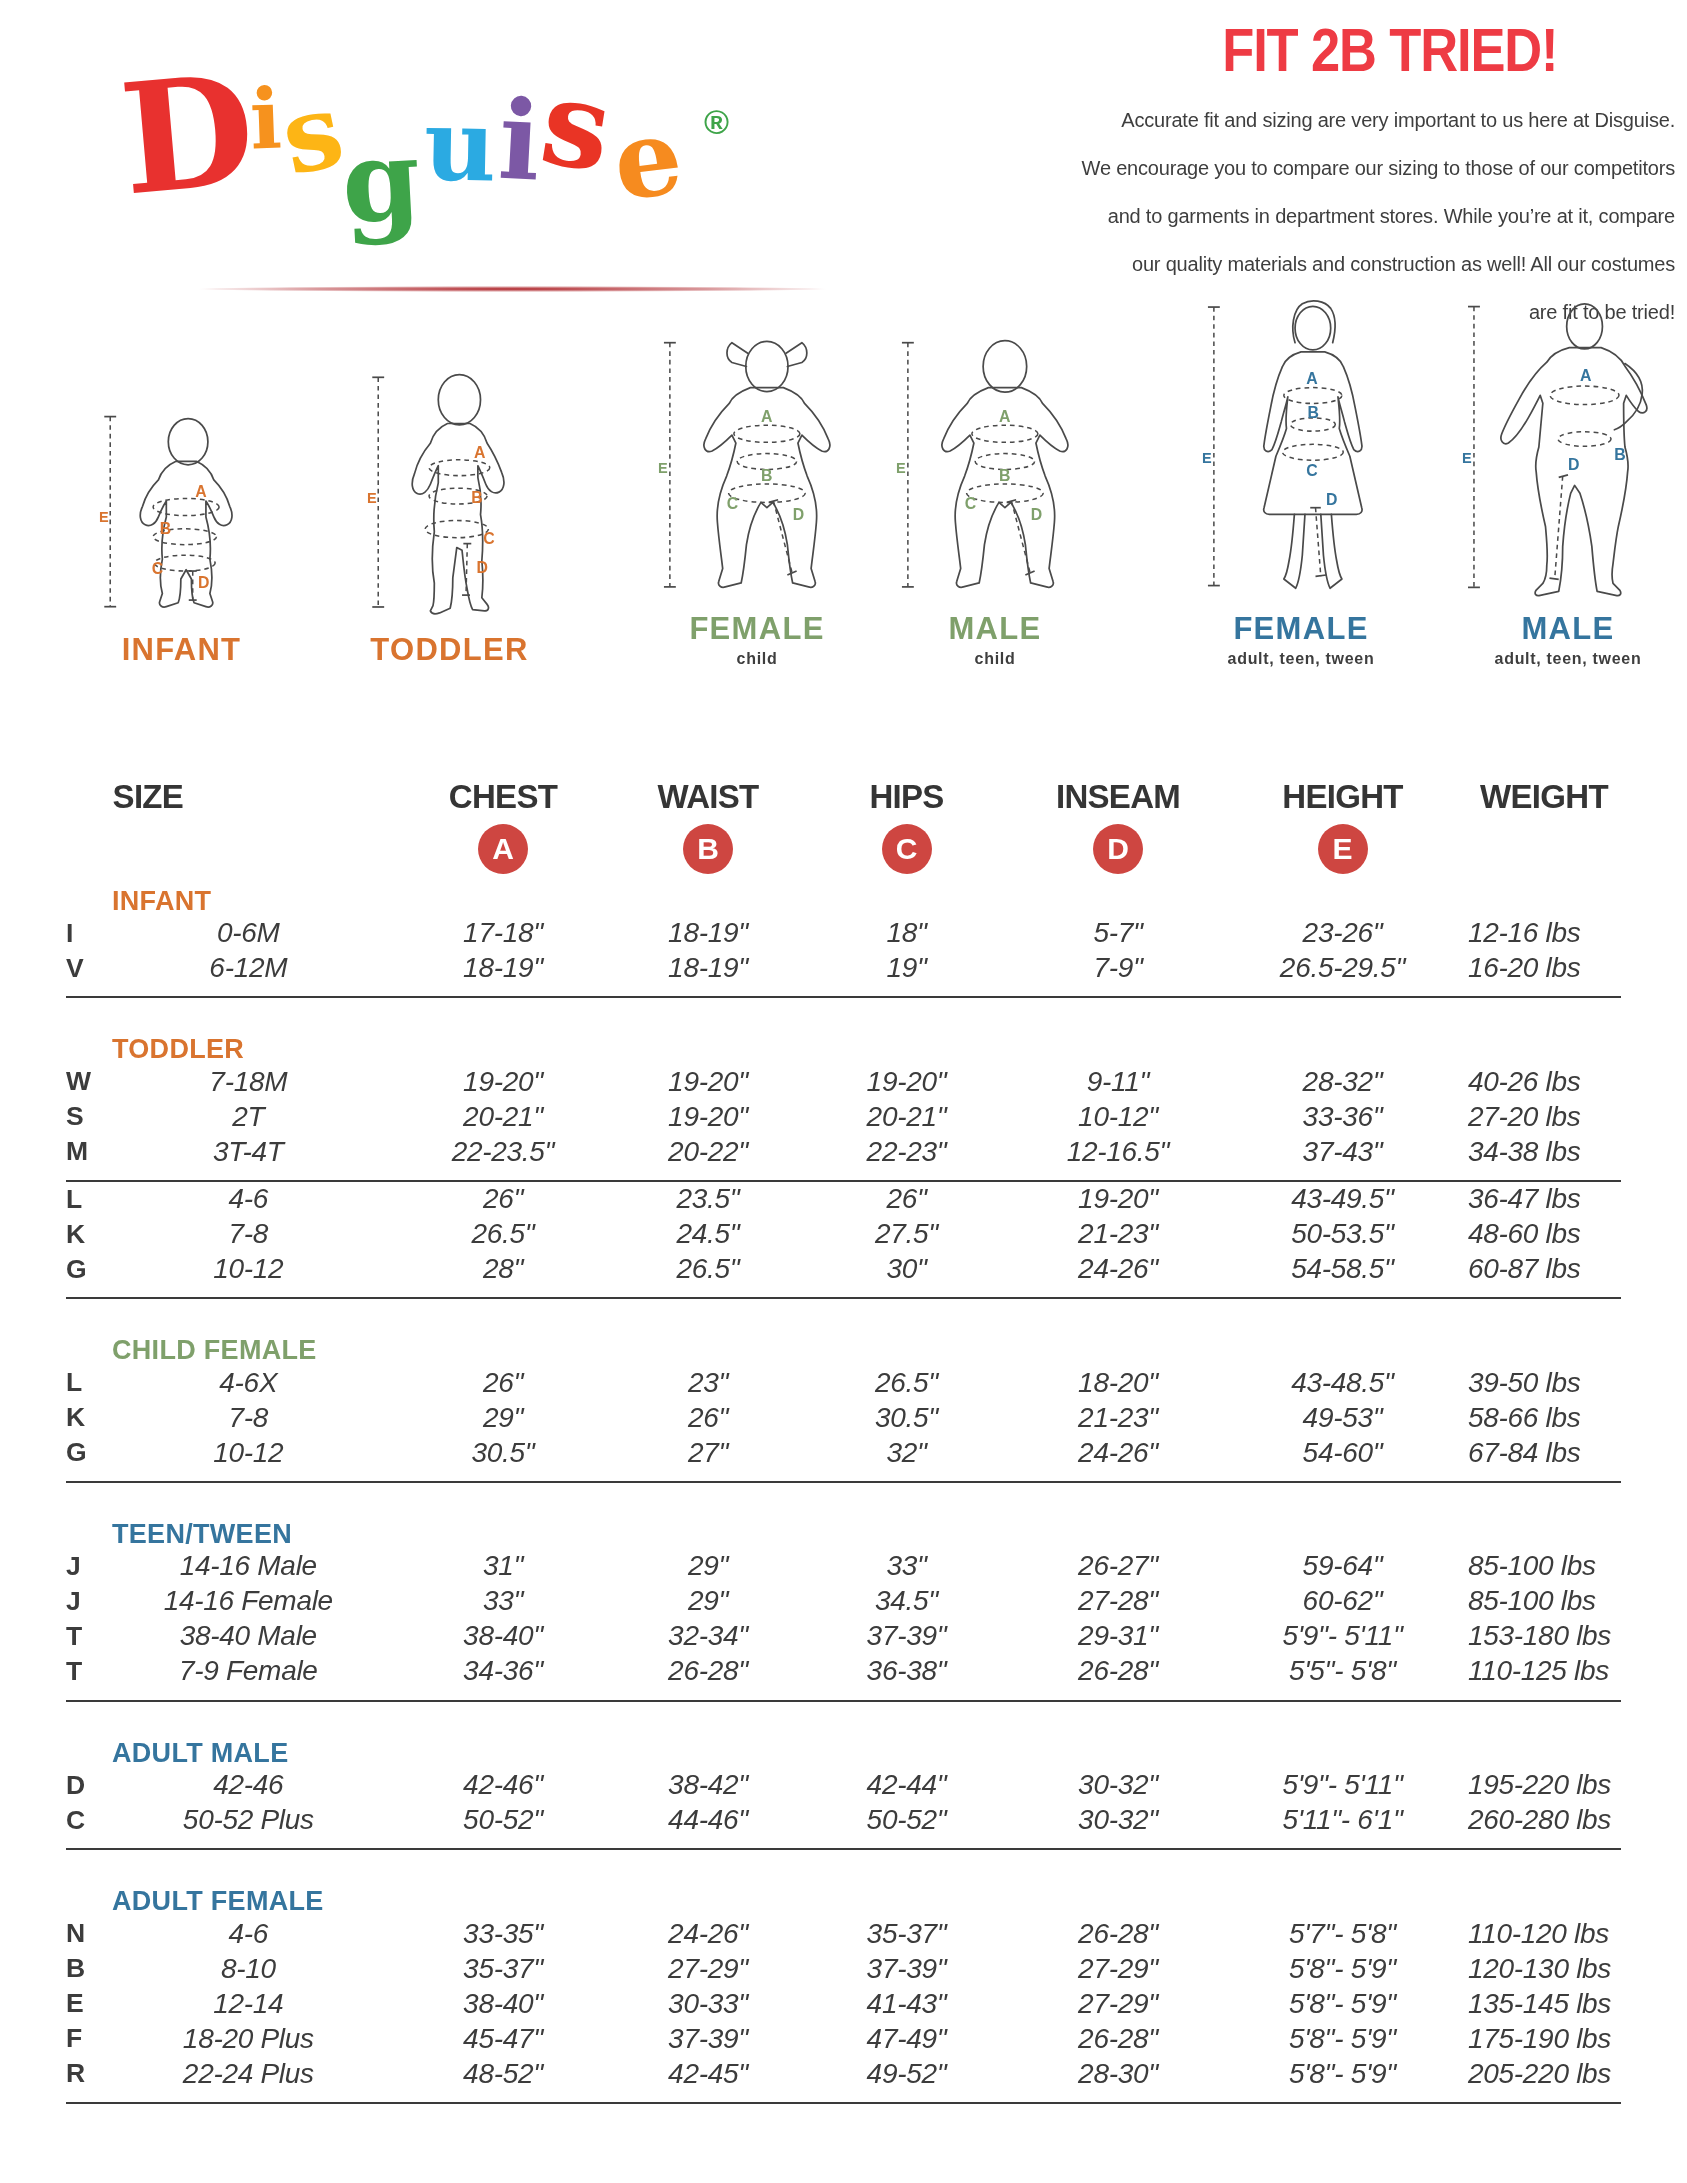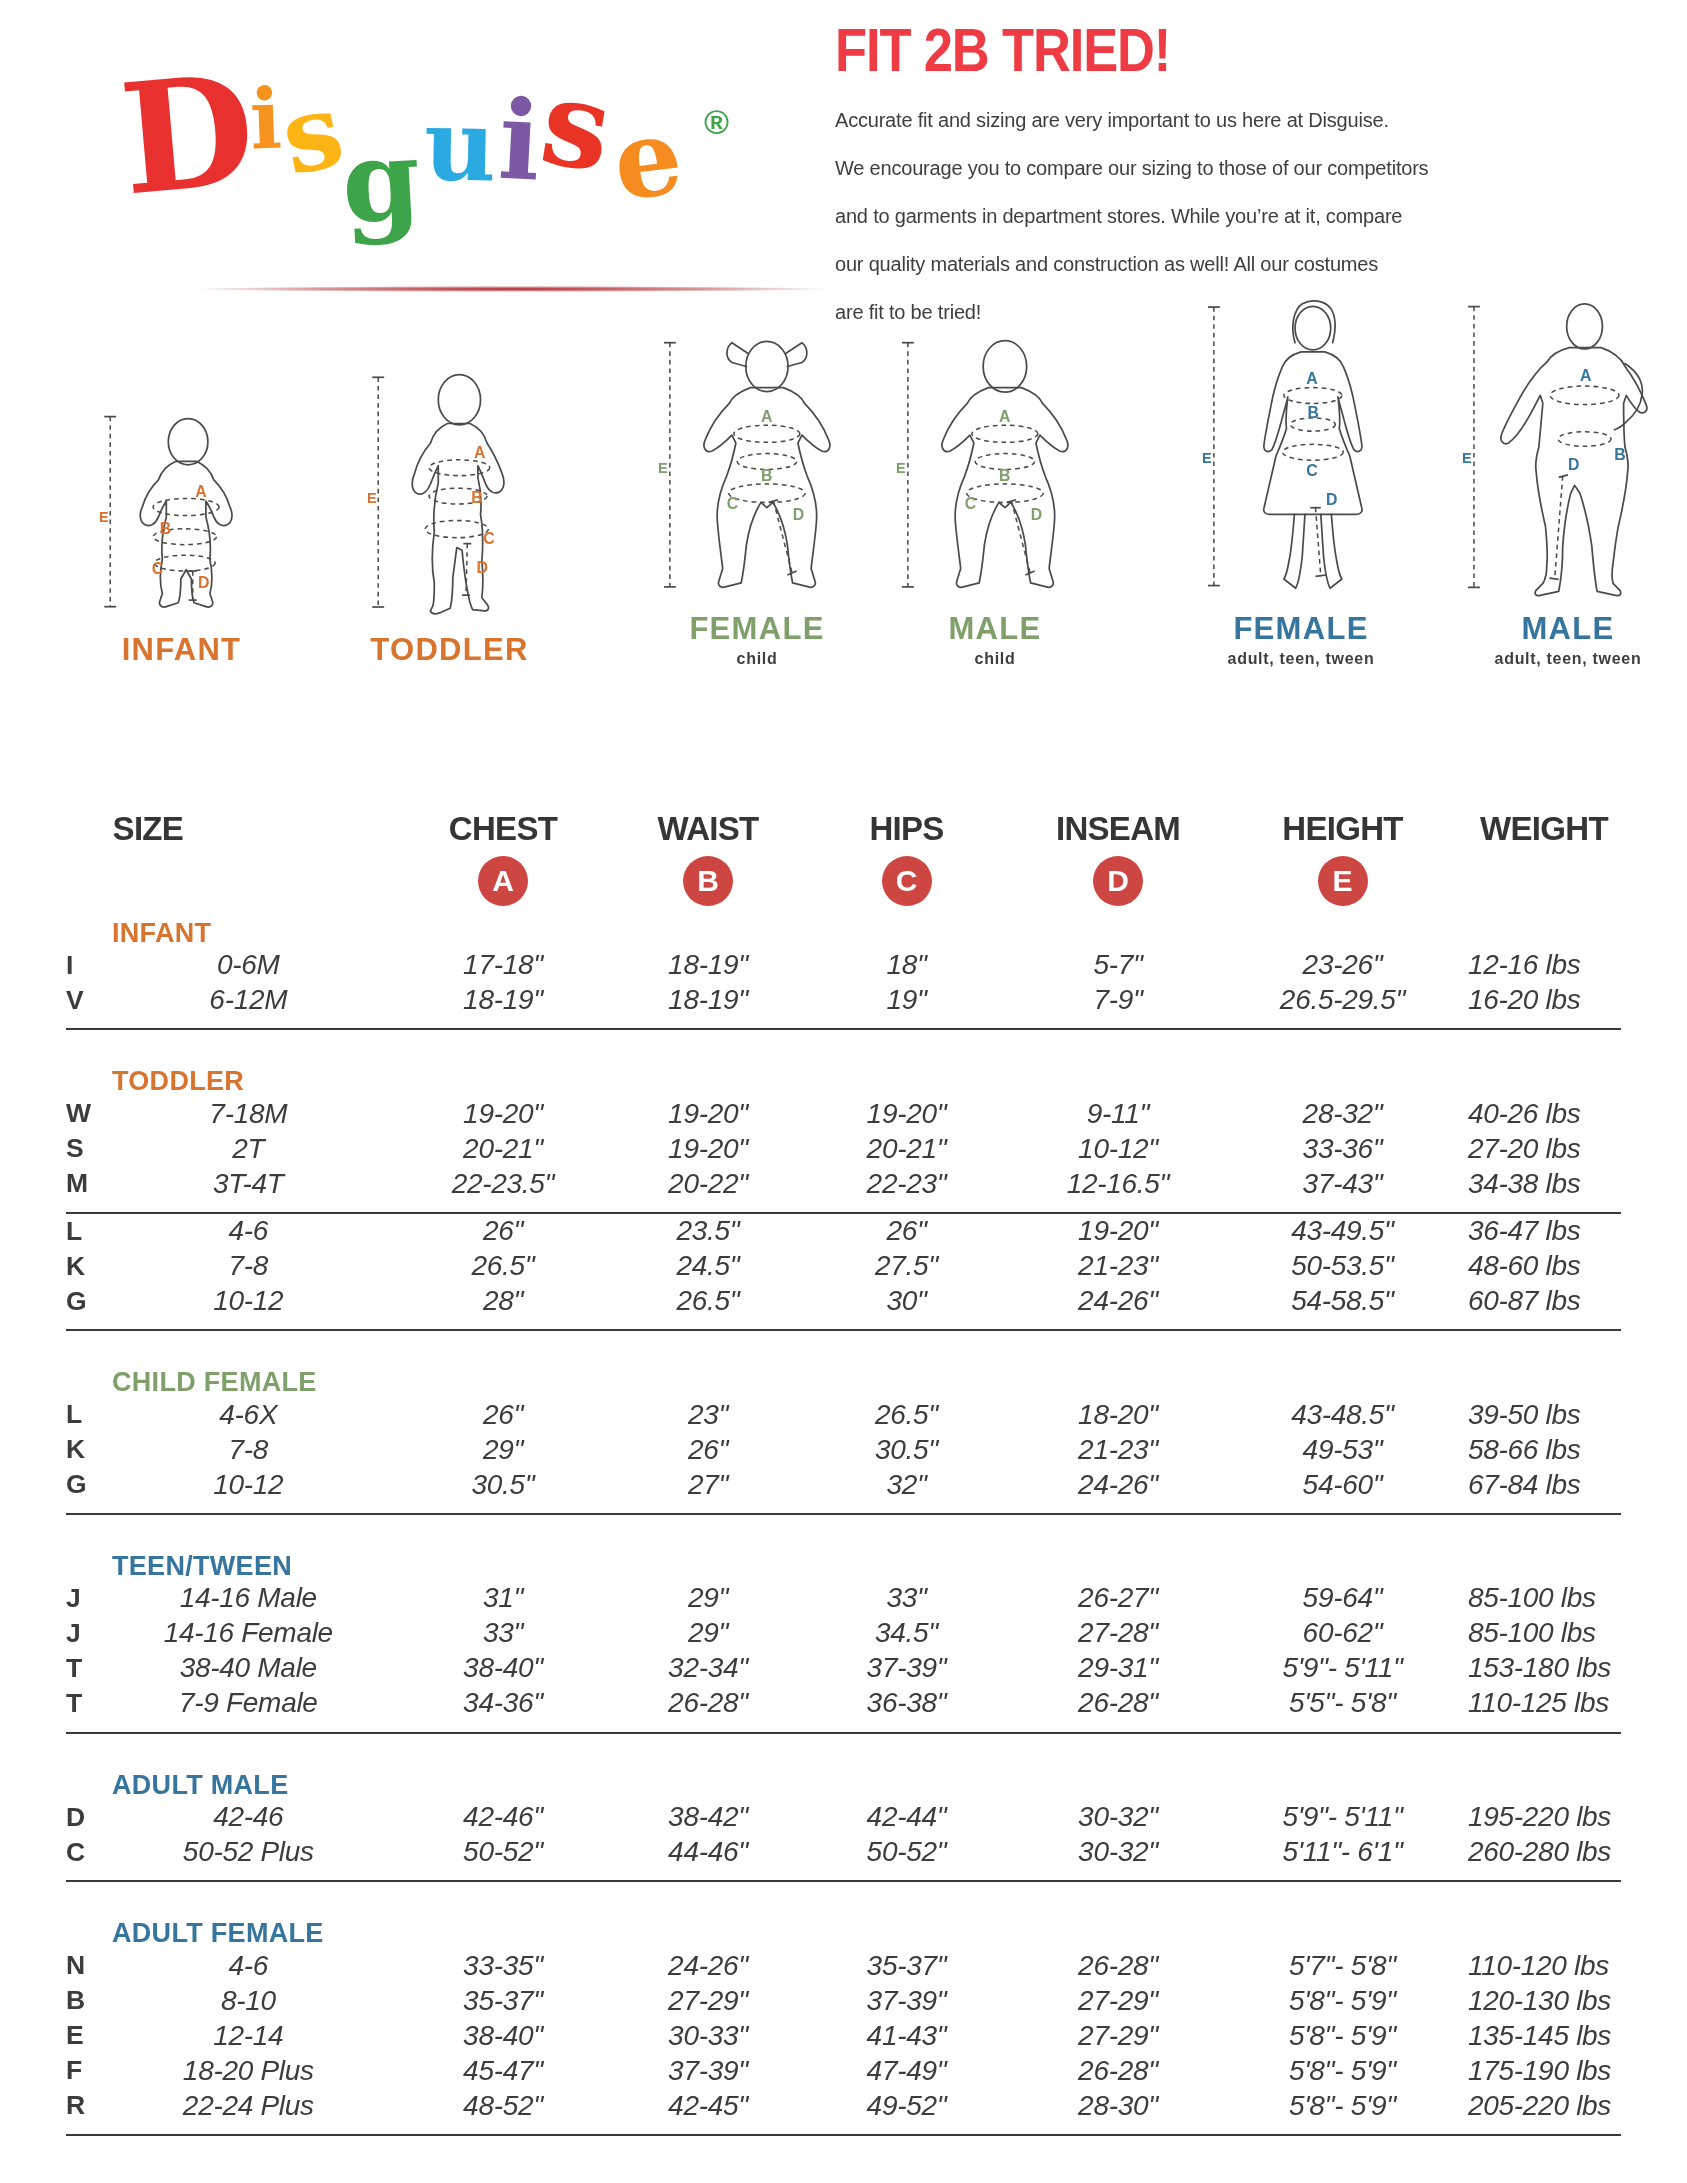--- a/index.html
+++ b/index.html
@@ -21,21 +21,21 @@
   .logo-letter.l6{font-size:119px;transform:translateY(-9.3px) rotate(9deg);margin-left:2.6px;}
   .logo-letter.l7{font-size:106px;transform:translateY(20px) rotate(-7deg);margin-left:4px;}
   #logo .d-eye{position:absolute;left:56px;top:79px;width:17px;height:25px;background:#fff;
                border-radius:50%;transform:rotate(-14deg);}
   #logo .reg-mark{position:absolute;left:582px;top:63px;font-size:34px;font-weight:bold;
                   font-family:"Liberation Sans",sans-serif;}
   #logo .swoosh{position:absolute;left:76px;top:246px;width:629px;height:6px;border-radius:50%;
      background:radial-gradient(ellipse at center, rgba(170,26,32,.95) 0%, rgba(170,26,32,.45) 45%, rgba(170,26,32,0) 72%);}
 
   
-  #intro{position:absolute;left:835px;top:20px;width:840px;}
+  #intro{position:absolute;left:835px;top:20px;width:840px;text-align:right;}
   #intro .fit-title{font-size:61px;font-weight:800;letter-spacing:-1.3px;line-height:1;
       transform:scaleX(.86);transform-origin:left;white-space:nowrap;}
   #intro .intro-line{font-size:20px;line-height:48px;color:var(--text);letter-spacing:-0.2px;white-space:nowrap;}
   #intro .intro-copy{margin-top:14.6px;}
 
   
   .fig-group{position:absolute;top:369px;height:299px;display:flex;flex-direction:column;
              justify-content:flex-end;align-items:center;text-align:center;}
   .fig-group svg{overflow:visible;display:block;}
   .fig-outline{fill:none;stroke:#4a4a4a;stroke-width:2.6;stroke-linejoin:round;stroke-linecap:round;}
@@ -48,21 +48,21 @@
   .theme-orange .fig-letter,.theme-orange .fig-eletter{fill:var(--orange);}
   .theme-orange .fig-label{color:var(--orange);}
   .theme-green .fig-letter,.theme-green .fig-eletter{fill:var(--green);}
   .theme-green .fig-label{color:var(--green);}
   .theme-blue .fig-letter,.theme-blue .fig-eletter{fill:var(--blue);}
   .theme-blue .fig-label{color:var(--blue);}
 
   
   #size-table{position:absolute;left:66px;top:777px;width:1555px;}
   .t-grid{display:grid;grid-template-columns:40px 278px 238px 172px 225px 198px 251px 152px;align-items:center;}
-  .t-head{height:40px;font-weight:bold;font-size:33px;letter-spacing:-0.7px;color:#353535;margin-top:32px;}
+  .t-head{height:40px;font-weight:bold;font-size:33px;letter-spacing:-0.7px;color:#353535;}
   .t-head .h-size{padding-left:6.6px;}
   .t-head span{text-align:center;}
   .t-head .h-size{text-align:left;}
   .t-badges{margin-top:6.6px;height:46px;}
   .badge{width:50px;height:50px;border-radius:50%;background:var(--badge_red);color:#fff;
          font-weight:bold;font-size:30px;display:flex;align-items:center;justify-content:center;
          justify-self:center;}
   .sec-title{margin-top:37px;height:29px;font-weight:bold;font-size:27px;letter-spacing:0.3px;
              padding-left:46px;display:flex;align-items:center;}
   .section:first-of-type .sec-title{margin-top:17px;}

